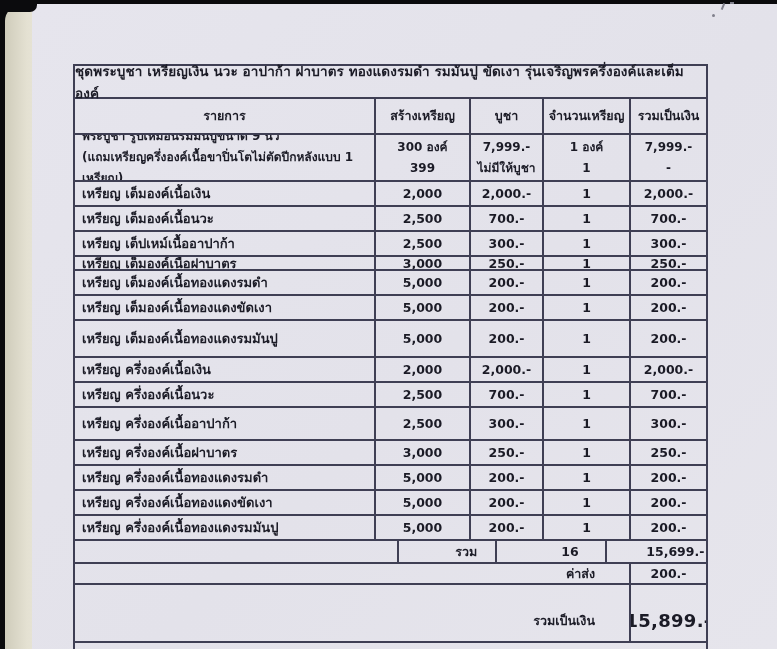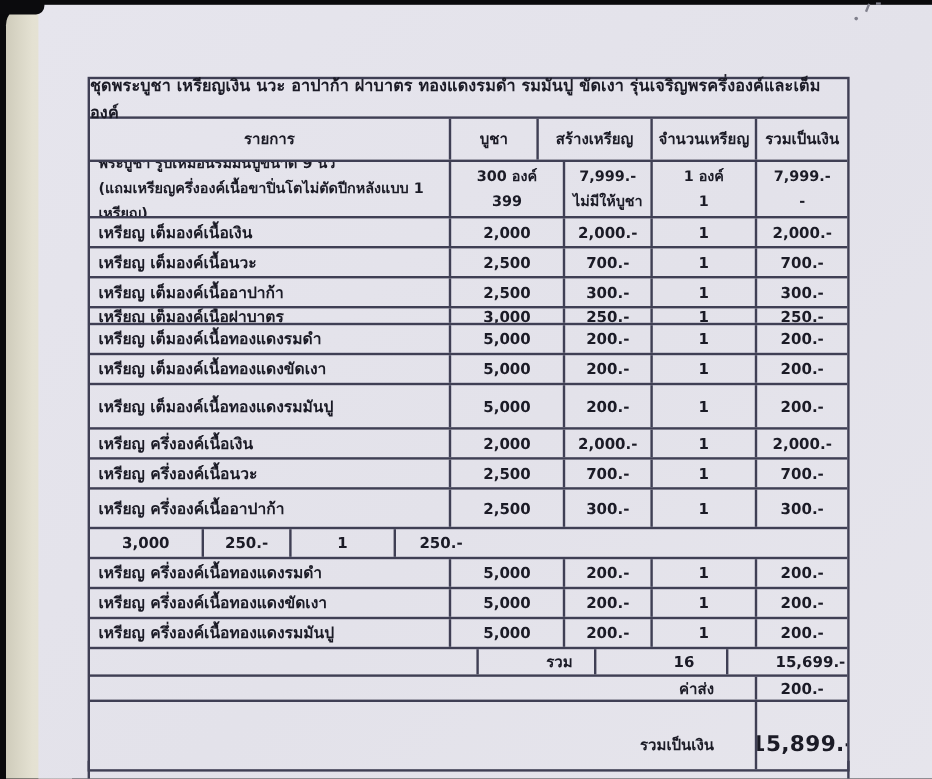--- a/index.html
+++ b/index.html
@@ -64,22 +64,22 @@
 <div class="corner-black"></div>
 <div class="speck s1"></div>
 <div class="speck s2"></div>
 <div class="speck s3"></div>
 
 <div class="doc-table">
   <div class="t-title">ชุดพระบูชา เหรียญเงิน นวะ อาปาก้า ฝาบาตร ทองแดงรมดำ รมมันปู ขัดเงา รุ่นเจริญพรครึ่งองค์และเต็มองค์</div>
   <div id="table-body">
       <div class="t-row" style="height: 36px;">
         <div class="t-cell" style="width: 301px;">รายการ</div>
+        <div class="t-cell" style="width: 95px;">สร้างเหรียญ</div>
         <div class="t-cell" style="width: 73px;">บูชา</div>
-        <div class="t-cell" style="width: 95px;">สร้างเหรียญ</div>
         <div class="t-cell" style="width: 87px;">จำนวนเหรียญ</div>
         <div class="t-cell endc" style="width: 75px;">รวมเป็นเงิน</div>
       </div>
       <div class="t-row" style="height: 47px;">
         <div class="t-cell stack name" style="width: 301px;">
           <div class="ln">พระบูชา รูปเหมือนรมมันปูขนาด 9 นิ้ว</div>
           <div class="ln">(แถมเหรียญครึ่งองค์เนื้อขาปิ่นโตไม่ตัดปีกหลังแบบ 1 เหรียญ)</div>
         </div>
         <div class="t-cell stack" style="width: 95px;">
           <div class="ln">300  องค์</div>
@@ -106,21 +106,21 @@
         <div class="t-cell endc" style="width: 75px;">2,000.-</div>
       </div>
       <div class="t-row" style="height: 25px;">
         <div class="t-cell name" style="width: 301px;">เหรียญ เต็มองค์เนื้อนวะ</div>
         <div class="t-cell" style="width: 95px;">2,500</div>
         <div class="t-cell" style="width: 73px;">700.-</div>
         <div class="t-cell" style="width: 87px;">1</div>
         <div class="t-cell endc" style="width: 75px;">700.-</div>
       </div>
       <div class="t-row" style="height: 25px;">
-        <div class="t-cell name" style="width: 301px;">เหรียญ เต็มองค์เนื้ออาปาก้า</div>
+        <div class="t-cell name" style="width: 301px;">เหรียญ เต็ปเหม์เนื้ออาปาก้า</div>
         <div class="t-cell" style="width: 95px;">2,500</div>
         <div class="t-cell" style="width: 73px;">300.-</div>
         <div class="t-cell" style="width: 87px;">1</div>
         <div class="t-cell endc" style="width: 75px;">300.-</div>
       </div>
       <div class="t-row" style="height: 14px;">
         <div class="t-cell name" style="width: 301px;">เหรียญ เต็มองค์เนื้อฝาบาตร</div>
         <div class="t-cell" style="width: 95px;">3,000</div>
         <div class="t-cell" style="width: 73px;">250.-</div>
         <div class="t-cell" style="width: 87px;">1</div>
@@ -162,20 +162,21 @@
         <div class="t-cell endc" style="width: 75px;">700.-</div>
       </div>
       <div class="t-row" style="height: 33px;">
         <div class="t-cell name" style="width: 301px;">เหรียญ ครึ่งองค์เนื้ออาปาก้า</div>
         <div class="t-cell" style="width: 95px;">2,500</div>
         <div class="t-cell" style="width: 73px;">300.-</div>
         <div class="t-cell" style="width: 87px;">1</div>
         <div class="t-cell endc" style="width: 75px;">300.-</div>
       </div>
       <div class="t-row" style="height: 25px;">
+        <div class="t-cell name" style="width: 301px;">เหรียญ ครึ่งองค์เนื้อฝาบาตร</div>
         <div class="t-cell" style="width: 95px;">3,000</div>
         <div class="t-cell" style="width: 73px;">250.-</div>
         <div class="t-cell" style="width: 87px;">1</div>
         <div class="t-cell endc" style="width: 75px;">250.-</div>
       </div>
       <div class="t-row" style="height: 25px;">
         <div class="t-cell name" style="width: 301px;">เหรียญ ครึ่งองค์เนื้อทองแดงรมดำ</div>
         <div class="t-cell" style="width: 95px;">5,000</div>
         <div class="t-cell" style="width: 73px;">200.-</div>
         <div class="t-cell" style="width: 87px;">1</div>

